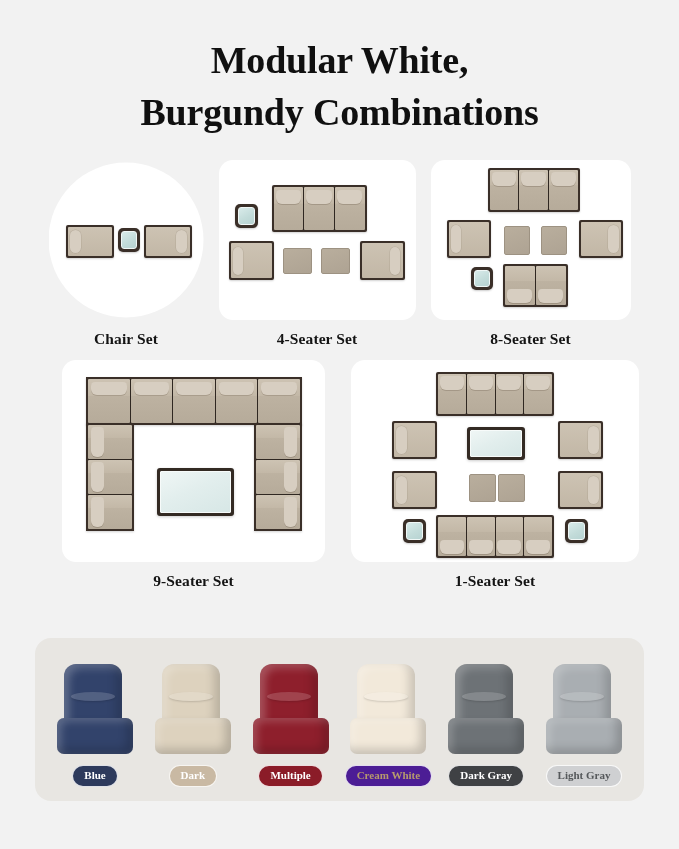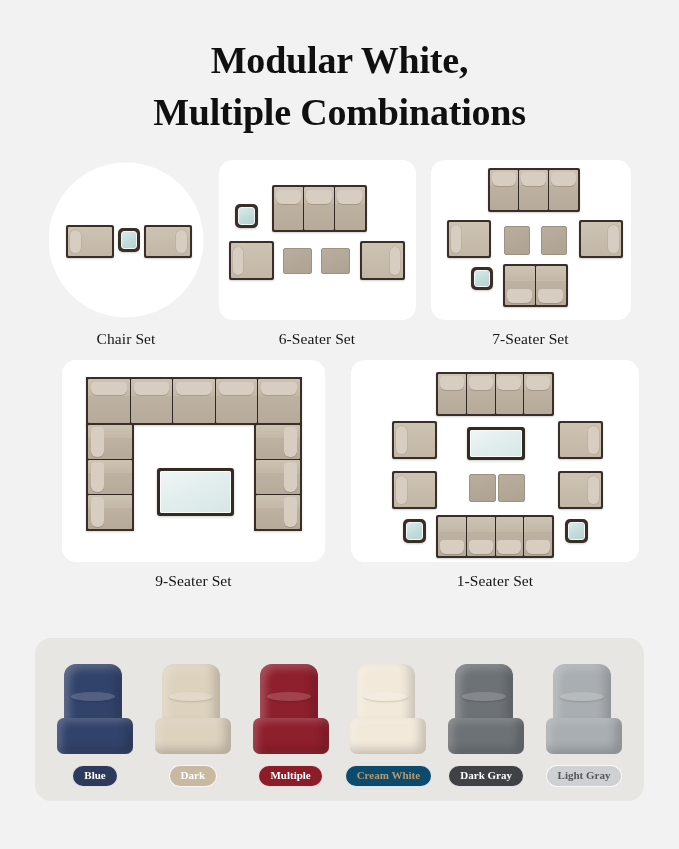--- a/index.html
+++ b/index.html
@@ -26,20 +26,21 @@
     line-height: 52px;
     color: #101010;
     letter-spacing: -0.2px;
   }
 
   
   .row {
     display: flex;
     justify-content: center;
     align-items: center;
+    font-weight: bold;
   }
   .row-top { margin-top: 22px; gap: 15px; }
   .row-bottom { margin-top: 12px; gap: 26px; padding-left: 22px; }
 
   .set-cell { display: flex; flex-direction: column; align-items: center; }
 
   .card {
     background: #ffffff;
     border-radius: 14px;
     position: relative;
@@ -259,21 +260,21 @@
     white-space: nowrap;
     border: 1px solid rgba(255,255,255,.85);
     line-height: 15px;
   }
 </style>
 </head>
 <body style="background: rgb(242, 242, 242);">
 
 <div class="title-block">
   <div class="title-line">Modular White,</div>
-  <div class="title-line">Multiple Combinations</div>
+  <div class="title-line">Burgundy Combinations</div>
 </div>
 
 <div class="row row-top">
 
   <div class="set-cell">
     <div class="card circle c-chair">
       <div class="circle-bg"></div>
       <div class="stage">
         <div class="piece chair arm-left" style="left:17px; top:65px; width:48px; height:33px;">
           <div class="chair-inner"></div>
@@ -305,21 +306,21 @@
         <div class="piece chair arm-left" style="left:10px; top:81px; width:45px; height:39px;">
           <div class="chair-inner"></div>
         </div>
         <div class="piece ottoman" style="left:64px; top:88px; width:29px; height:26px;"></div>
         <div class="piece ottoman" style="left:102px; top:88px; width:29px; height:26px;"></div>
         <div class="piece chair arm-right" style="left:141px; top:81px; width:45px; height:39px;">
           <div class="chair-inner"></div>
         </div>
       </div>
     </div>
-    <div class="set-label">6-Seater Set</div>
+    <div class="set-label">4-Seater Set</div>
   </div>
 
   <div class="set-cell">
     <div class="card c-7">
       <div class="stage">
         <div class="piece sofa" style="left:57px; top:8px; width:92px; height:44px;">
           <div class="sofa-inner">
             <div class="seat"></div>
               <div class="seat"></div>
               <div class="seat"></div>
@@ -337,21 +338,21 @@
           <div class="side-table-top"></div>
         </div>
         <div class="piece sofa flip" style="left:72px; top:104px; width:65px; height:43px;">
           <div class="sofa-inner">
             <div class="seat"></div>
               <div class="seat"></div>
           </div>
         </div>
       </div>
     </div>
-    <div class="set-label">7-Seater Set</div>
+    <div class="set-label">8-Seater Set</div>
   </div>
 
 </div>
 
 <div class="row row-bottom">
 
   <div class="set-cell">
     <div class="card c-9">
       <div class="stage">
 
@@ -467,21 +468,21 @@
         <div class="seat-c" style="background: rgb(142, 31, 44);"></div>
       </div>
       <div class="pill" style="background: rgb(139, 28, 40); color: rgb(255, 255, 255);">Multiple</div>
     </div>
 
     <div class="swatch">
       <div class="cushion">
         <div class="back" style="background: rgb(242, 233, 218);"></div>
         <div class="seat-c" style="background: rgb(242, 233, 218);"></div>
       </div>
-      <div class="pill" style="background: #0c4a6e; color: rgb(183, 154, 109);">Cream White</div>
+      <div class="pill" style="background: #4c1d95; color: rgb(183, 154, 109);">Cream White</div>
     </div>
 
     <div class="swatch">
       <div class="cushion">
         <div class="back" style="background: rgb(109, 114, 118);"></div>
         <div class="seat-c" style="background: rgb(109, 114, 118);"></div>
       </div>
       <div class="pill" style="background: rgb(63, 65, 68); color: rgb(255, 255, 255);">Dark Gray</div>
     </div>
 

